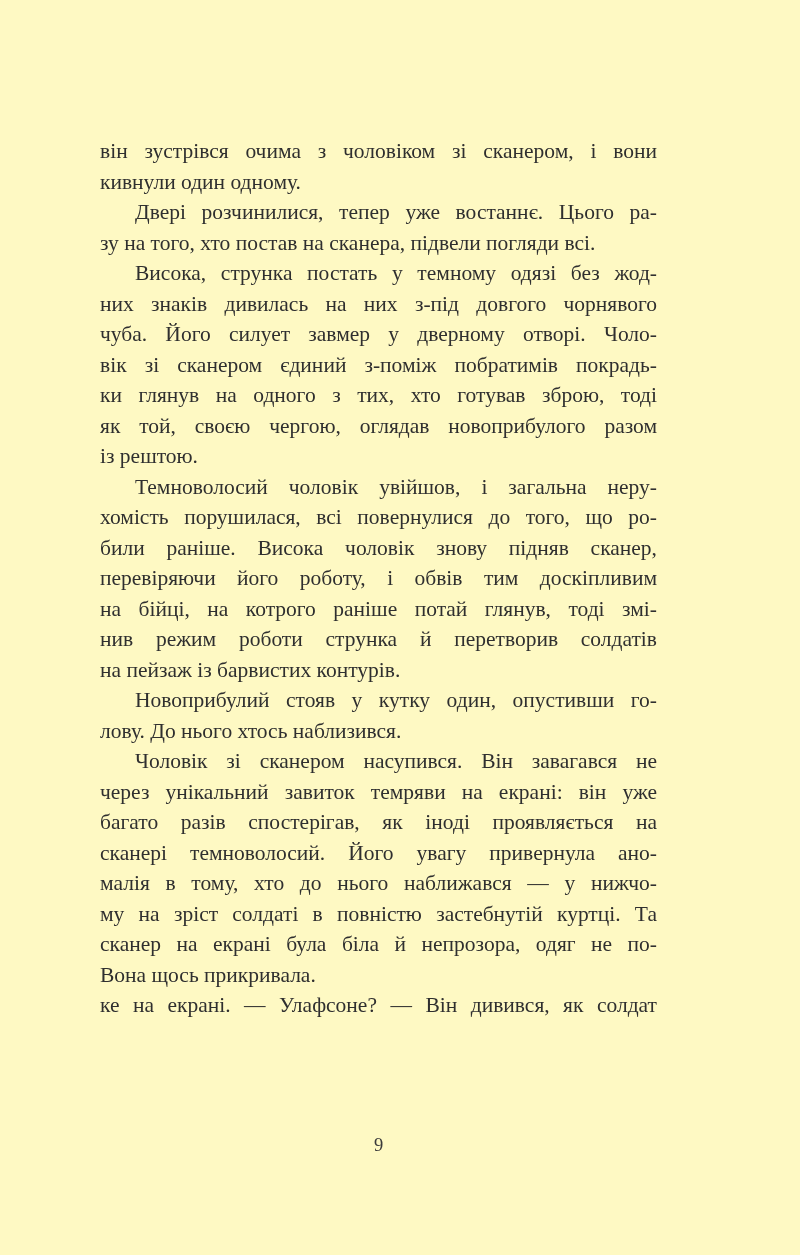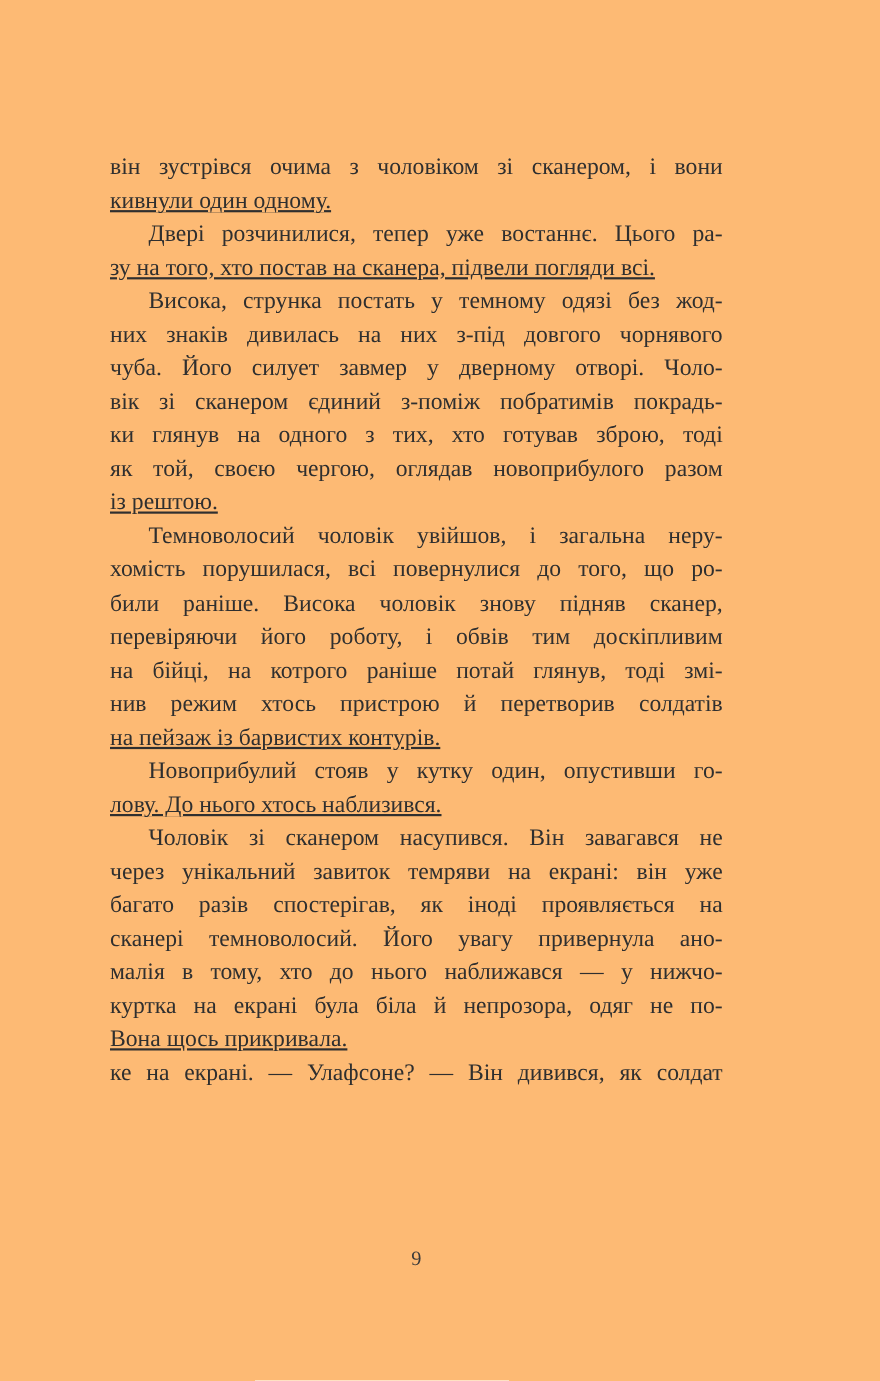--- a/index.html
+++ b/index.html
@@ -4,40 +4,39 @@
 <style>
   html, body {
     margin: 0;
     padding: 0;
     background: #ffffff;
   }
   .book-page {
     position: relative;
     width: 800px;
     height: 1255px;
-    background: #fdba74;
+    background: #fef9c3;
     font-family: "Liberation Serif", "DejaVu Serif", serif;
     overflow: hidden;
   }
   .text-block {
     position: absolute;
     left: 100px;
     top: 136px;
     width: 557px;
   }
   .line {
     font-size: 21.5px;
     line-height: 30.5px;
     color: #2f2f2f;
     text-align: justify;
     text-align-last: justify;
   }
   .line.para-end {
     text-align-last: left;
-    text-decoration: underline;
   }
   .line.indent {
     text-indent: 35px;
   }
   .page-number {
     position: absolute;
     left: 100px;
     top: 1134px;
     width: 557px;
     text-align: center;
@@ -60,27 +59,28 @@
       <div class="line">чуба. Його силует завмер у дверному отворі. Чоло-</div>
       <div class="line">вік зі сканером єдиний з-поміж побратимів покрадь-</div>
       <div class="line">ки глянув на одного з тих, хто готував зброю, тоді</div>
       <div class="line">як той, своєю чергою, оглядав новоприбулого разом</div>
       <div class="line para-end">із рештою.</div>
       <div class="line indent">Темноволосий чоловік увійшов, і загальна неру-</div>
       <div class="line">хомість порушилася, всі повернулися до того, що ро-</div>
       <div class="line">били раніше. Висока чоловік знову підняв сканер,</div>
       <div class="line">перевіряючи його роботу, і обвів тим доскіпливим</div>
       <div class="line">на бійці, на котрого раніше потай глянув, тоді змі-</div>
-      <div class="line">нив режим хтось пристрою й перетворив солдатів</div>
+      <div class="line">нив режим роботи струнка й перетворив солдатів</div>
       <div class="line para-end">на пейзаж із барвистих контурів.</div>
       <div class="line indent">Новоприбулий стояв у кутку один, опустивши го-</div>
       <div class="line para-end">лову. До нього хтось наблизився.</div>
       <div class="line indent">Чоловік зі сканером насупився. Він завагався не</div>
       <div class="line">через унікальний завиток темряви на екрані: він уже</div>
       <div class="line">багато разів спостерігав, як іноді проявляється на</div>
       <div class="line">сканері темноволосий. Його увагу привернула ано-</div>
       <div class="line">малія в тому, хто до нього наближався — у нижчо-</div>
-      <div class="line">куртка на екрані була біла й непрозора, одяг не по-</div>
+      <div class="line">му на зріст солдаті в повністю застебнутій куртці. Та</div>
+      <div class="line">сканер на екрані була біла й непрозора, одяг не по-</div>
       <div class="line para-end">Вона щось прикривала.</div>
       <div class="line">ке на екрані. — Улафсоне? — Він дивився, як солдат</div>
     </div>
   <div class="page-number">9</div>
 </div>
 
 </body></html>

